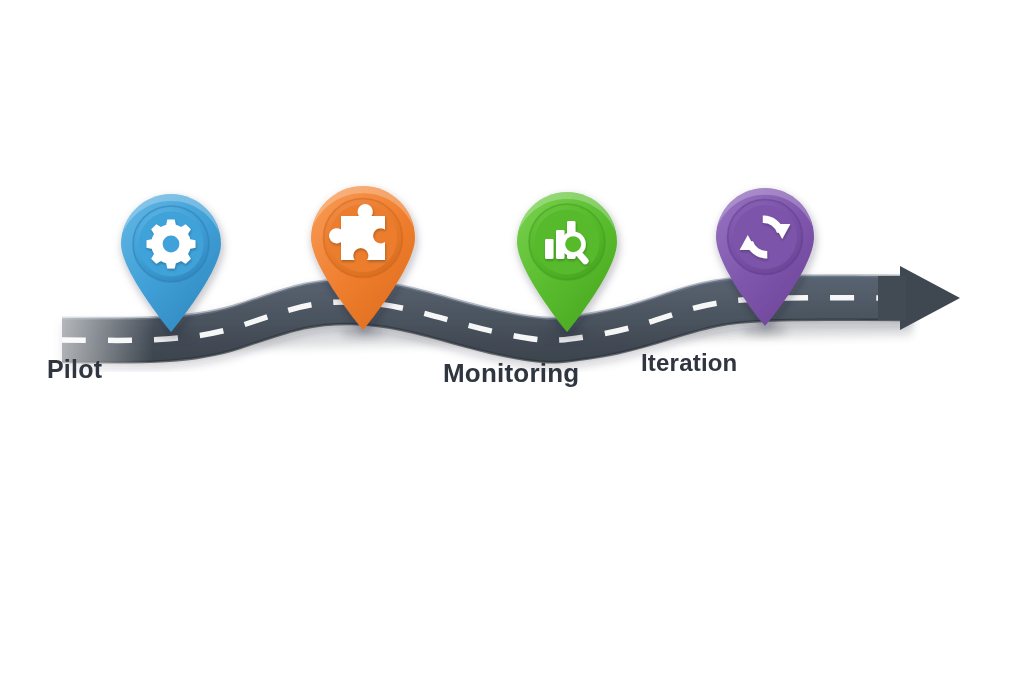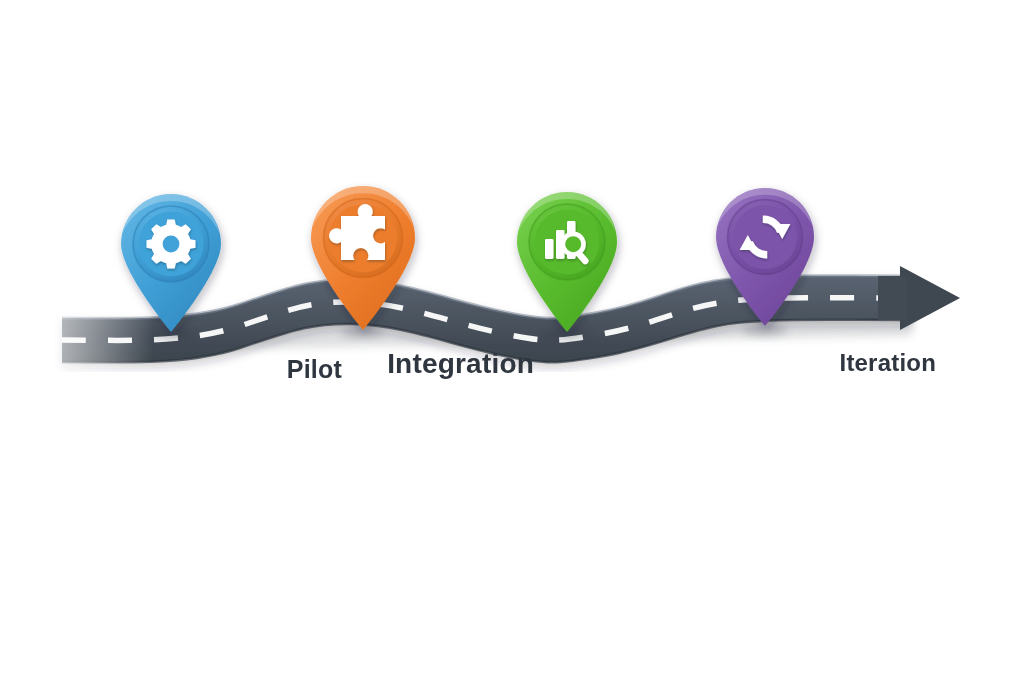--- a/index.html
+++ b/index.html
@@ -25,22 +25,23 @@
     top: 0;
     width: 1024px;
     height: 683px;
   }
   .step-label {
     position: absolute;
     font-family: "Liberation Sans", sans-serif;
     font-weight: bold;
     color: #2f3640;
     white-space: nowrap;
-    text-align: right;
+    text-align: left;
     letter-spacing: 0.2px;
+    padding-left: 47px;
   }
 </style>
 </head>
 <body>
 
 <div id="roadmap-canvas">
 
   <svg id="roadmap-svg" viewBox="0 0 1024 683">
     <defs>
 
@@ -293,22 +294,22 @@
           Z"></path>
         <path fill="#ffffff" d="M -9.0,13.0 L -25.4,13.0 L -17.2,-2.0 Z"></path>
       </g>
     </g>
   </svg>
 
   <div class="step-label" style="left:0; top:355px; width:342px; font-size:25px;">
     <span>Pilot</span>
   </div>
 
-  <div class="step-label" style="left:192px; top:348px; width:342px; font-size:28px;">
-    <span>Integration</span>
+
+  <div class="step-label" style="left:396px; top:358px; width:342px; font-size:26px;">
+    <span>Monitoring</span>
   </div>
-
 
   <div class="step-label" style="left:594px; top:349px; width:342px; font-size:24px;">
     <span>Iteration</span>
   </div>
 
 </div>
 
 </body></html>

